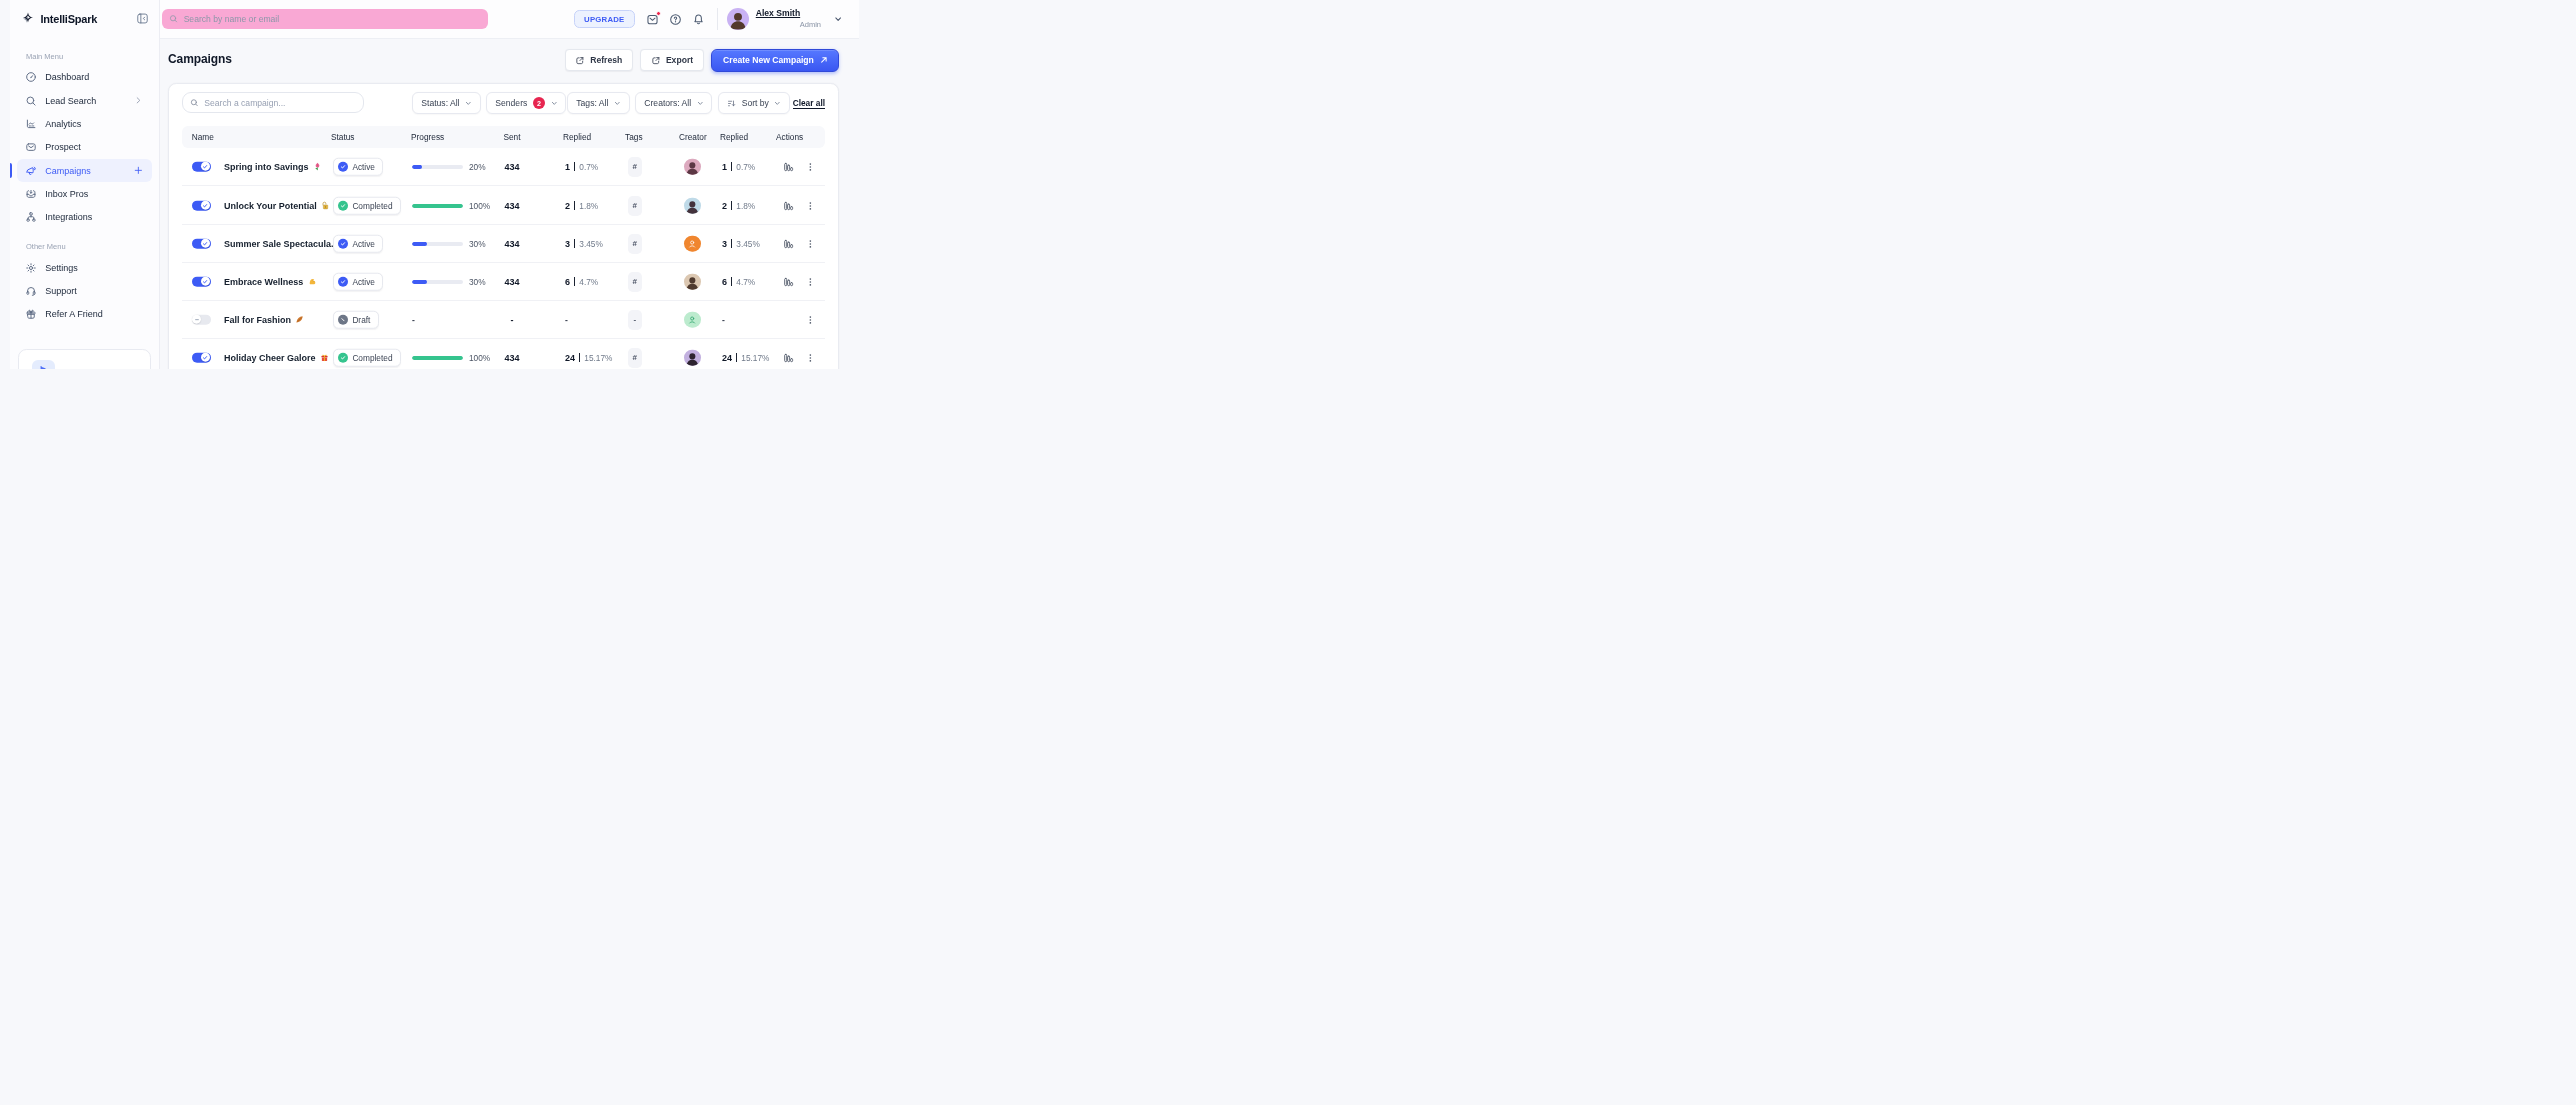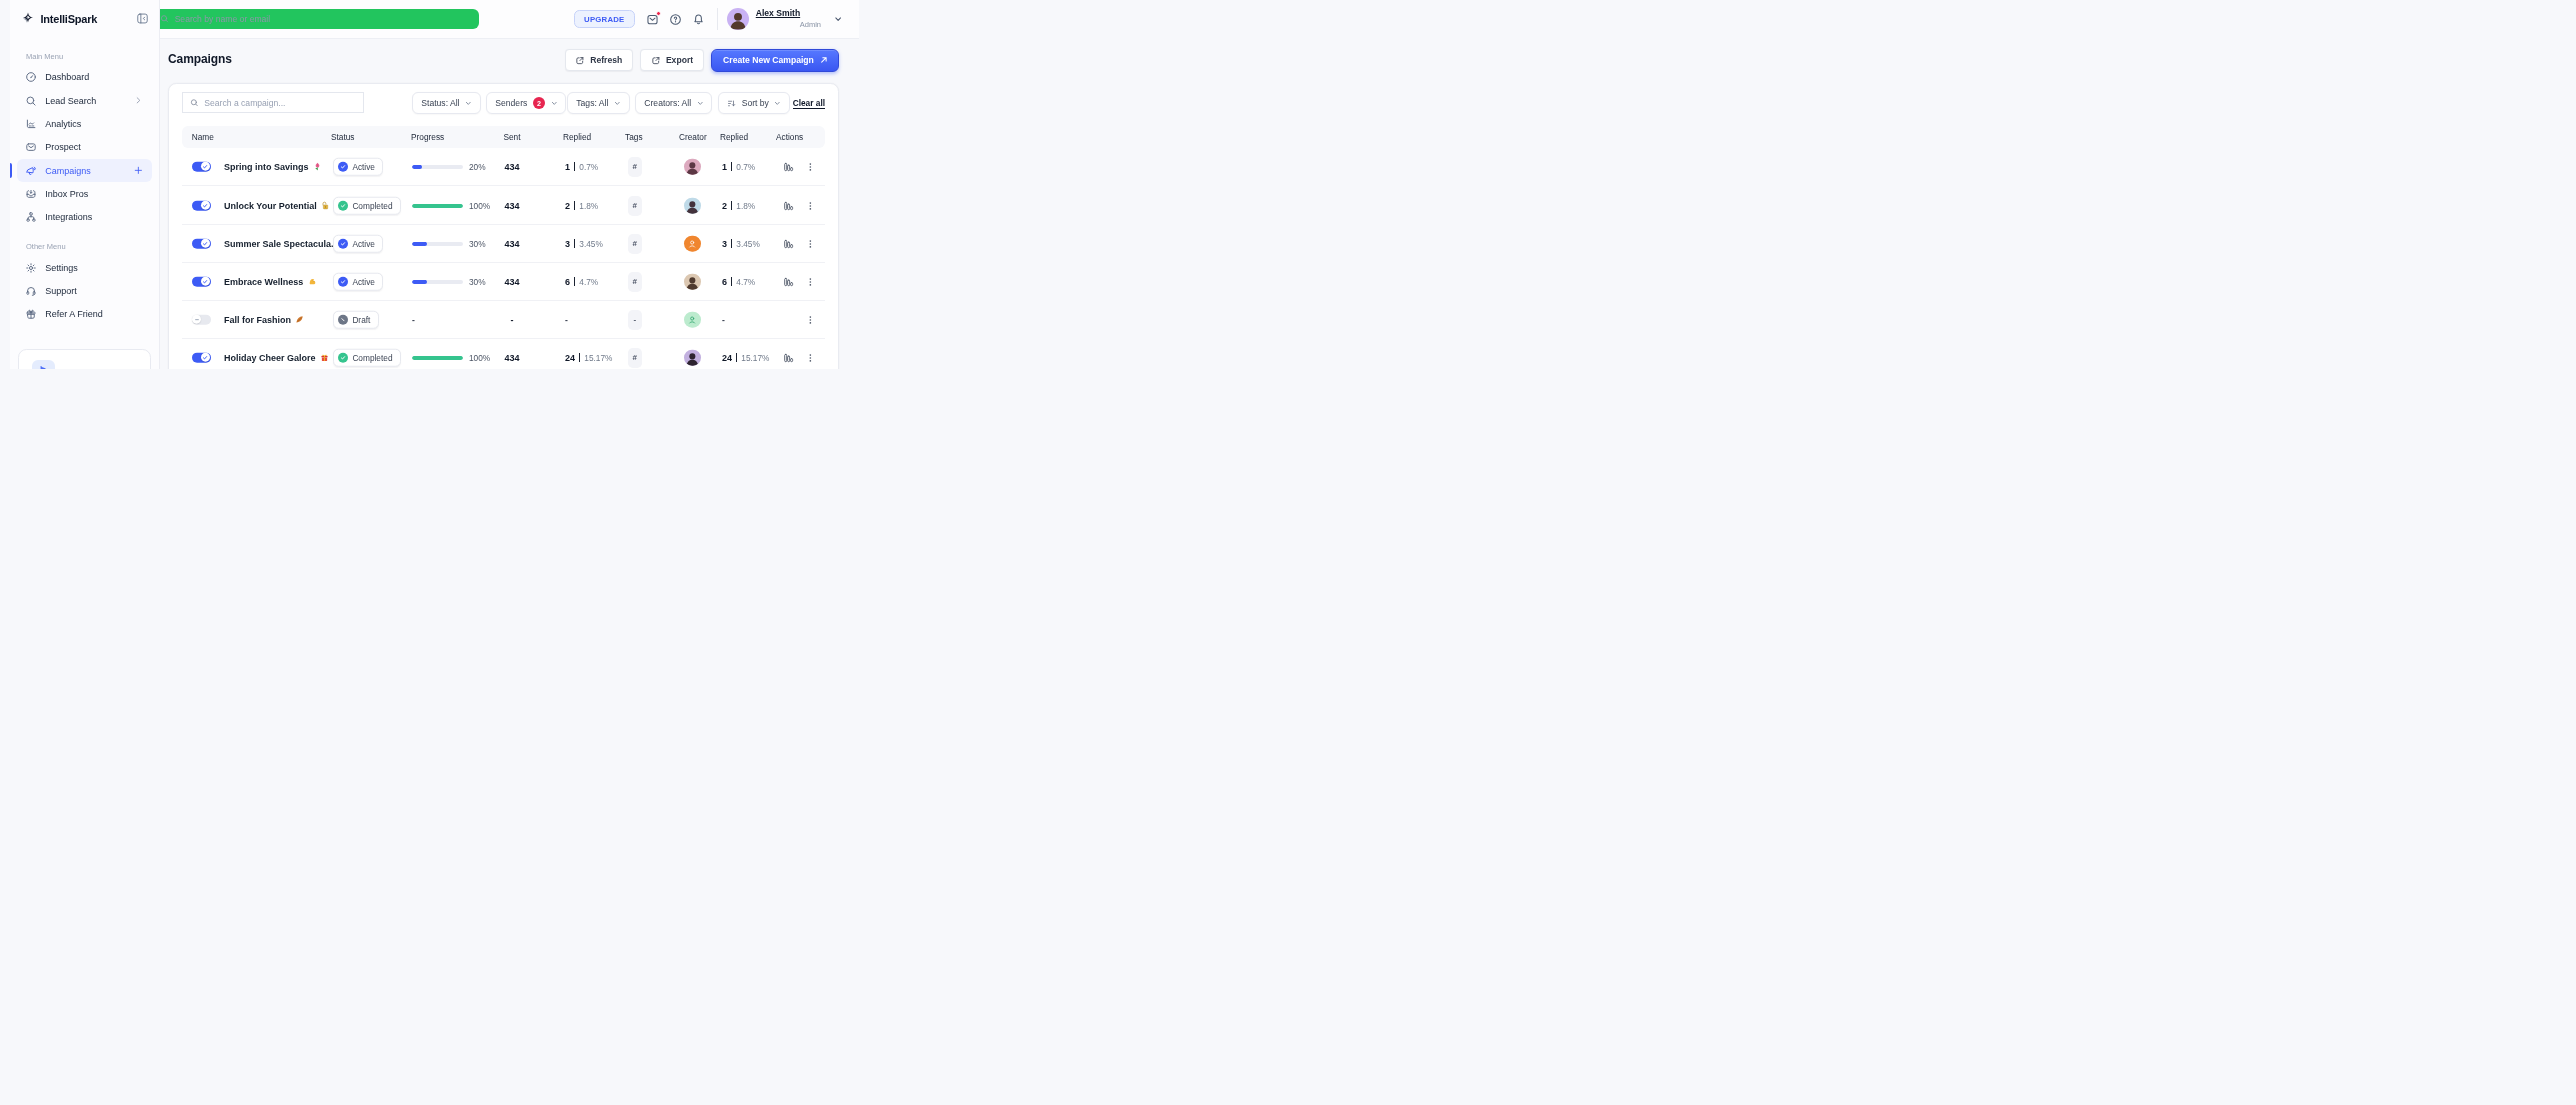--- a/index.html
+++ b/index.html
@@ -19,21 +19,21 @@
   .nav-icon { width:12px; height:12px; color:#5d6b84; flex:0 0 auto; }
   .nav-item.active .nav-icon { color:#3d5bf5; }
   .nav-trailing { margin-left:auto; width:10.7px; height:10.7px; color:#8e98ab; }
   .nav-item.active .nav-trailing { color:#3d5bf5; }
   .active-bar { position:absolute; left:-7.2px; top:3.6px; width:2.4px; height:15.5px; background:#3d5bf5; border-radius:0 2.4px 2.4px 0; }
   .promo-card { position:absolute; left:8.3px; right:8.3px; top:349px; height:54px; background:#ffffff; border:0.6px solid #e8eaf1; border-radius:8.3px; padding:9.5px 0 0 13px; }
   .promo-icon { width:22.7px; height:22.7px; background:#e4ecfd; border-radius:6px; display:flex; align-items:center; justify-content:center; }
 
   
   .topbar { position:absolute; left:150px; right:0; top:0; height:39px; background:#fdfdfe; border-bottom:0.6px solid #edeff4; z-index:2; }
-  .global-search { position:absolute; left:3px; top:9px; width:326px; height:20px; background:#22c55e; border-radius:6px; display:flex; align-items:center; gap:5.4px; padding:0 7.2px; }
+  .global-search { position:absolute; left:12px; top:9px; width:326px; height:20px; background:#f9a8d4; border-radius:6px; display:flex; align-items:center; gap:5.4px; padding:0 7.2px; }
   .global-search svg { color:#8d97a9; }
   .global-search input { border:none; outline:none; background:transparent; font-family:inherit; font-size:8.6px; color:#334155; width:100%; }
   .global-search input::placeholder { color:#8d97a9; }
   .topbar-right { position:absolute; right:16.7px; top:0; height:38px; display:flex; align-items:center; }
   .upgrade-btn { height:18.5px; padding:0 9.5px; border-radius:5.4px; background:#edf2fe; border:0.6px solid #c7d3f9; color:#3d5bf5; font-size:7.8px; font-weight:700; letter-spacing:0.2px; font-family:inherit; cursor:pointer; }
   .icon-btn { position:relative; width:13px; height:13px; color:#4b5a70; cursor:pointer; }
   .badge-dot-red { position:absolute; top:-1.8px; right:-1.8px; width:5.4px; height:5.4px; background:#f0264e; border-radius:50%; border:0.9px solid #fdfdfe; }
   .v-div { width:0.6px; height:21.5px; background:#e7e9ef; }
   .avatar-circle { border-radius:50%; overflow:hidden; display:flex; align-items:center; justify-content:center; flex:0 0 auto; }
   .avatar-circle svg { width:100%; height:100%; }
@@ -45,21 +45,21 @@
   .main { position:absolute; left:150px; top:39px; right:0; bottom:0; }
   .page-title { position:absolute; left:18px; top:13px; font-size:12px; font-weight:700; color:#101828; letter-spacing:-0.1px; }
   .page-actions { position:absolute; right:19.7px; top:10px; display:flex; gap:7.8px; align-items:center; }
   .btn-light { height:22px; padding:0 9.5px; border:0.6px solid #e5e8ee; border-radius:4px; background:#fff; color:#2f3747; font-size:8.6px; font-weight:600; display:flex; gap:5.4px; align-items:center; box-shadow:0 0.6px 1.2px rgba(16,24,40,.05); font-family:inherit; cursor:pointer; }
   .btn-light svg { color:#3a4354; }
   .btn-primary { height:22.7px; padding:0 10.7px; border-radius:6px; background:linear-gradient(180deg,#5678ff 0%,#3a57f2 100%); border:0.6px solid #3049d8; color:#fff; font-size:8.6px; font-weight:600; display:flex; gap:6px; align-items:center; box-shadow:inset 0 0.6px 0 rgba(255,255,255,.3), 0 1.2px 3.6px rgba(61,91,245,.35); font-family:inherit; cursor:pointer; }
 
   .table-card { position:absolute; left:18px; top:44px; width:671px; height:334px; background:#fff; border:0.6px solid #e9ebf1; border-radius:8.3px; box-shadow:0 0.6px 1.8px rgba(16,24,40,.05); overflow:hidden; }
 
   
-  .filter-search { position:absolute; left:13px; top:8.3px; width:182px; height:21px; border:0.6px solid #e4e7ee; border-radius:0; display:flex; align-items:center; gap:5.4px; padding:0 7.2px; }
+  .filter-search { position:absolute; left:13px; top:8.3px; width:182px; height:21px; border:0.6px solid #e4e7ee; border-radius:9px; display:flex; align-items:center; gap:5.4px; padding:0 7.2px; }
   .filter-search svg { color:#7a8496; }
   .filter-search input { border:none; outline:none; background:transparent; font-family:inherit; font-size:8.6px; color:#334155; width:100%; }
   .filter-search input::placeholder { color:#98a1b3; }
   .chip { position:absolute; top:8.3px; height:21.5px; border:0.6px solid #e7e9f0; border-radius:6px; background:#fff; display:flex; align-items:center; gap:5.4px; padding:0 8.3px; font-size:8.6px; color:#3a4354; font-weight:500; box-shadow:0 0.6px 1.2px rgba(16,24,40,.03); cursor:pointer; }
   .chip .chev { color:#7c8698; }
   .chip-status { left:243px; } .chip-senders { left:317px; } .chip-tags { left:398px; } .chip-creators { left:466px; } .chip-sort { left:549px; }
   .count-badge { width:12.5px; height:12.5px; border-radius:50%; background:#e72550; color:#fff; font-size:7.2px; font-weight:700; display:flex; align-items:center; justify-content:center; }
   .clear-all { position:absolute; right:13px; top:13.7px; font-size:8.3px; font-weight:700; color:#0f1728; border-bottom:1.2px solid #0f1728; padding-bottom:0.6px; cursor:pointer; }
 
   

